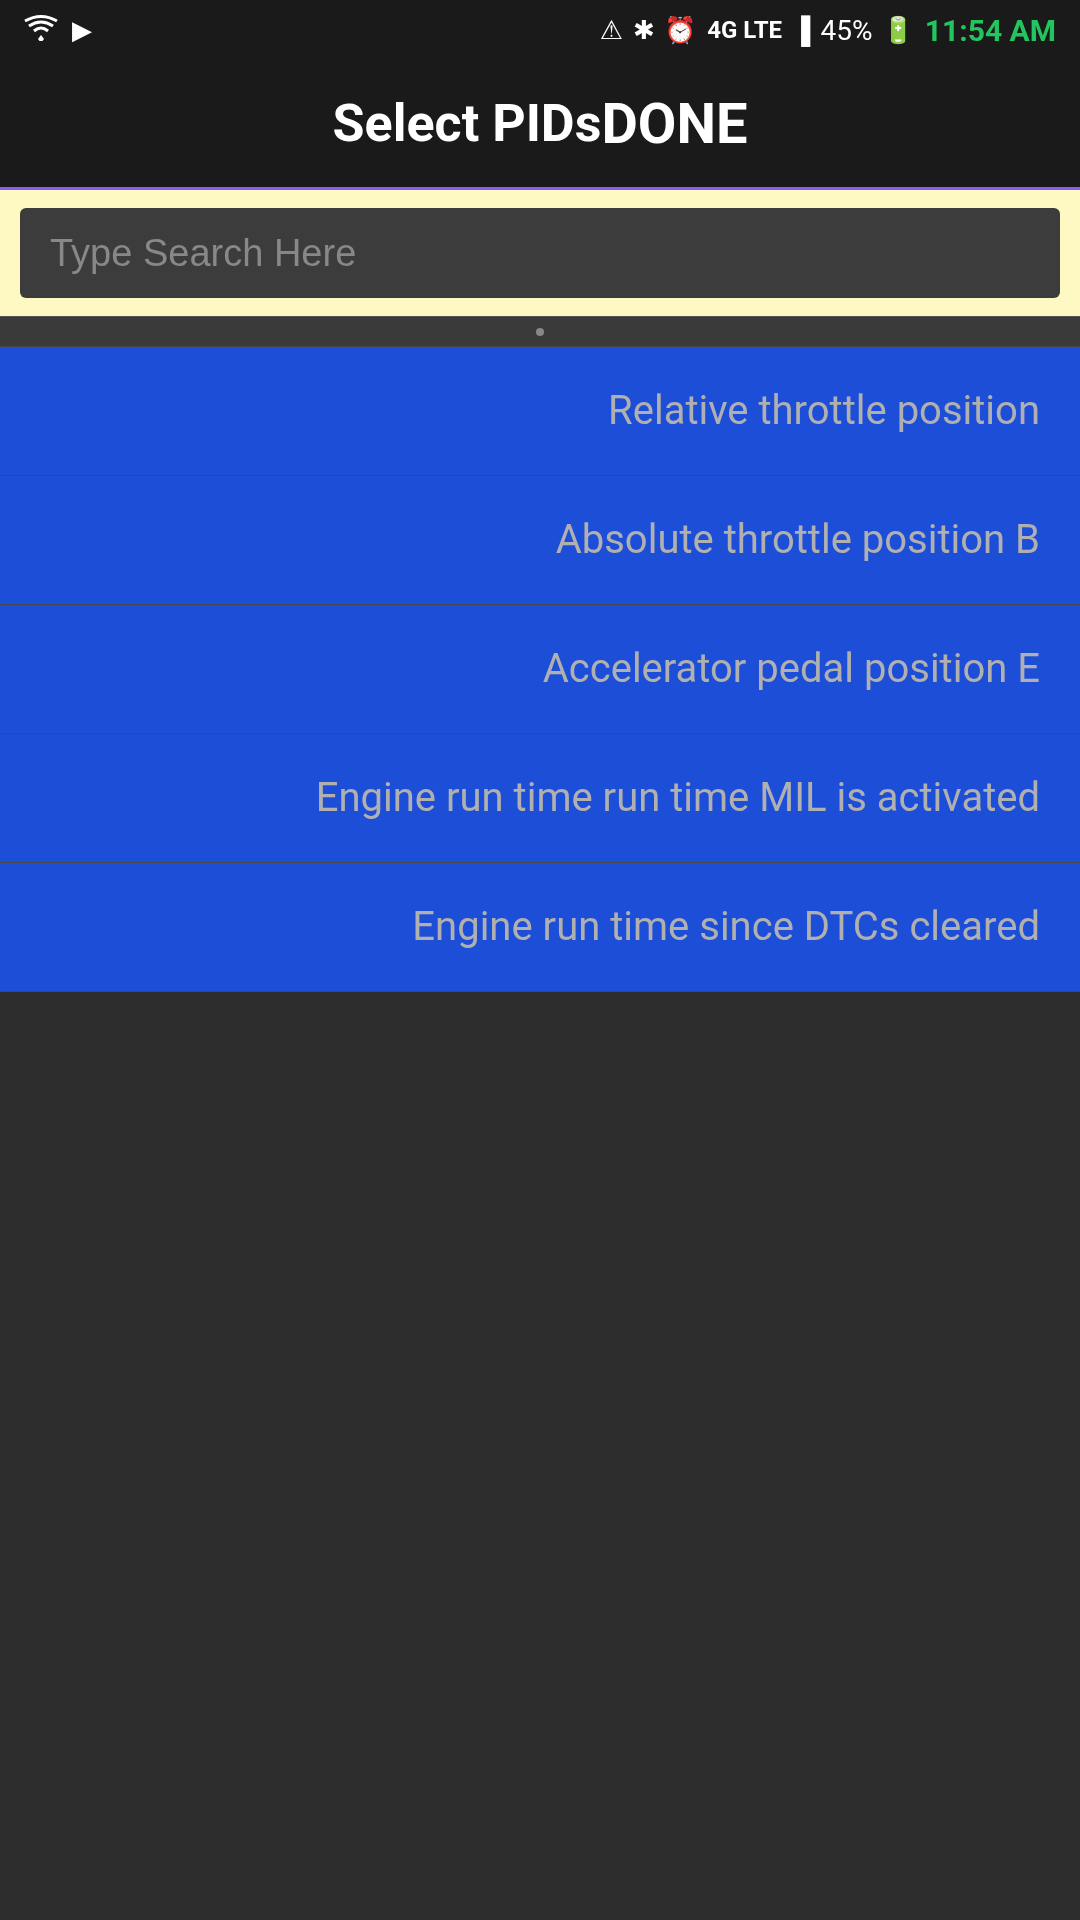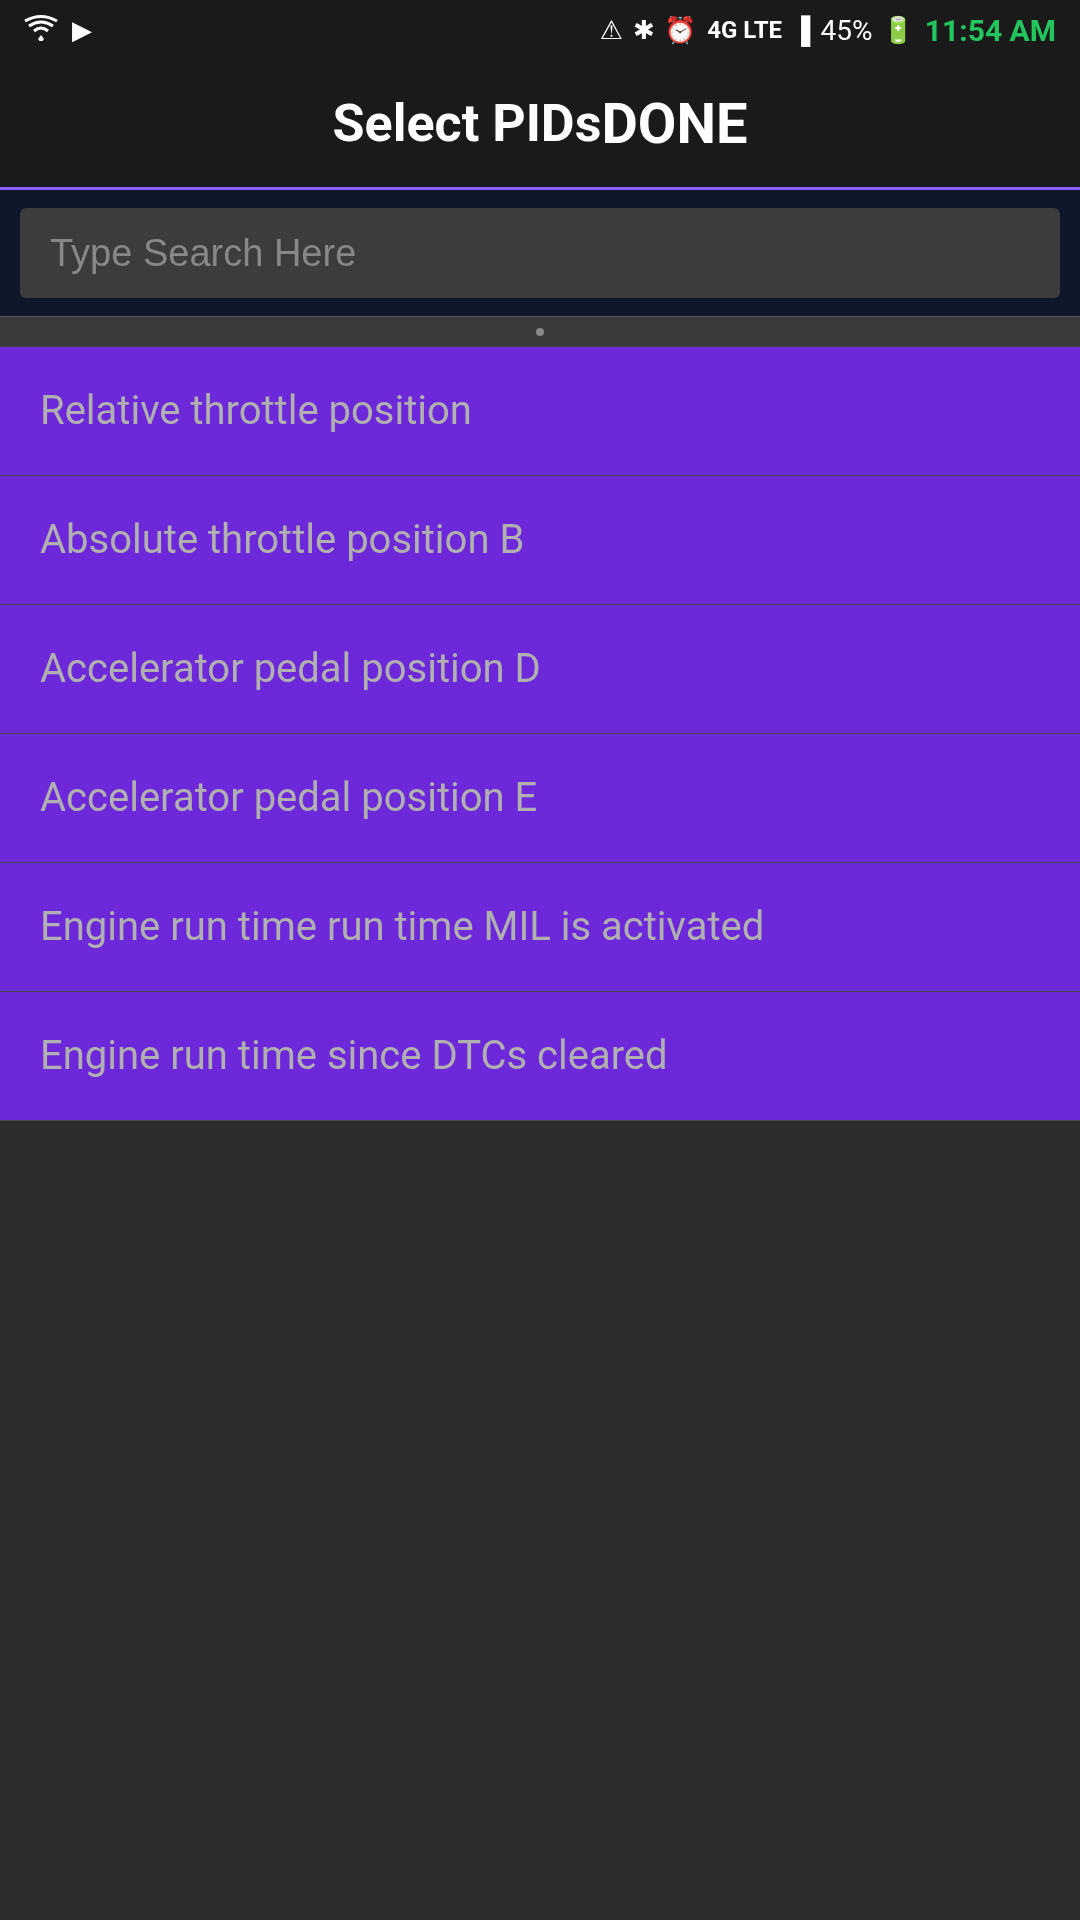--- a/index.html
+++ b/index.html
@@ -77,21 +77,21 @@
     .header-done {
       font-size: 56px;
       font-weight: bold;
       color: #ffffff;
       cursor: pointer;
     }
 
     .search-container {
       width: 100%;
       padding: 18px 20px;
-      background-color: #0f172a;
+      background-color: #fef9c3;
       border-bottom: 1px solid #555;
     }
 
     .search-input {
       width: 100%;
       height: 90px;
       background-color: #3c3c3c;
       border: none;
       border-radius: 6px;
       padding: 0 30px;
@@ -105,22 +105,23 @@
     }
 
     .list-container {
       width: 100%;
     }
 
     .list-item {
       width: 100%;
       padding: 38px 40px;
       border-bottom: 1px solid #484848;
-      background-color: #6d28d9;
+      background-color: #1d4ed8;
       cursor: pointer;
+      text-align: right;
     }
 
     .list-item-text {
       font-size: 40px;
       color: #b0b0b0;
       font-weight: 400;
       line-height: 1.3;
     }
 
     .partial-item {
@@ -186,17 +187,16 @@
   <input class="search-input" type="text" placeholder="Type Search Here" style="">
 </div>
 
 <div class="partial-item">
   <div class="partial-dot"></div>
 </div>
 
 <div class="list-container" id="pid-list-container">
 <div class="list-item"><span class="list-item-text">Relative throttle position</span></div>
     <div class="list-item"><span class="list-item-text">Absolute throttle position B</span></div>
-    <div class="list-item"><span class="list-item-text">Accelerator pedal position D</span></div>
     <div class="list-item"><span class="list-item-text">Accelerator pedal position E</span></div>
     <div class="list-item"><span class="list-item-text">Engine run time run time MIL is activated</span></div>
     <div class="list-item"><span class="list-item-text">Engine run time since DTCs cleared</span></div>
   </div>
 
 </body></html>

